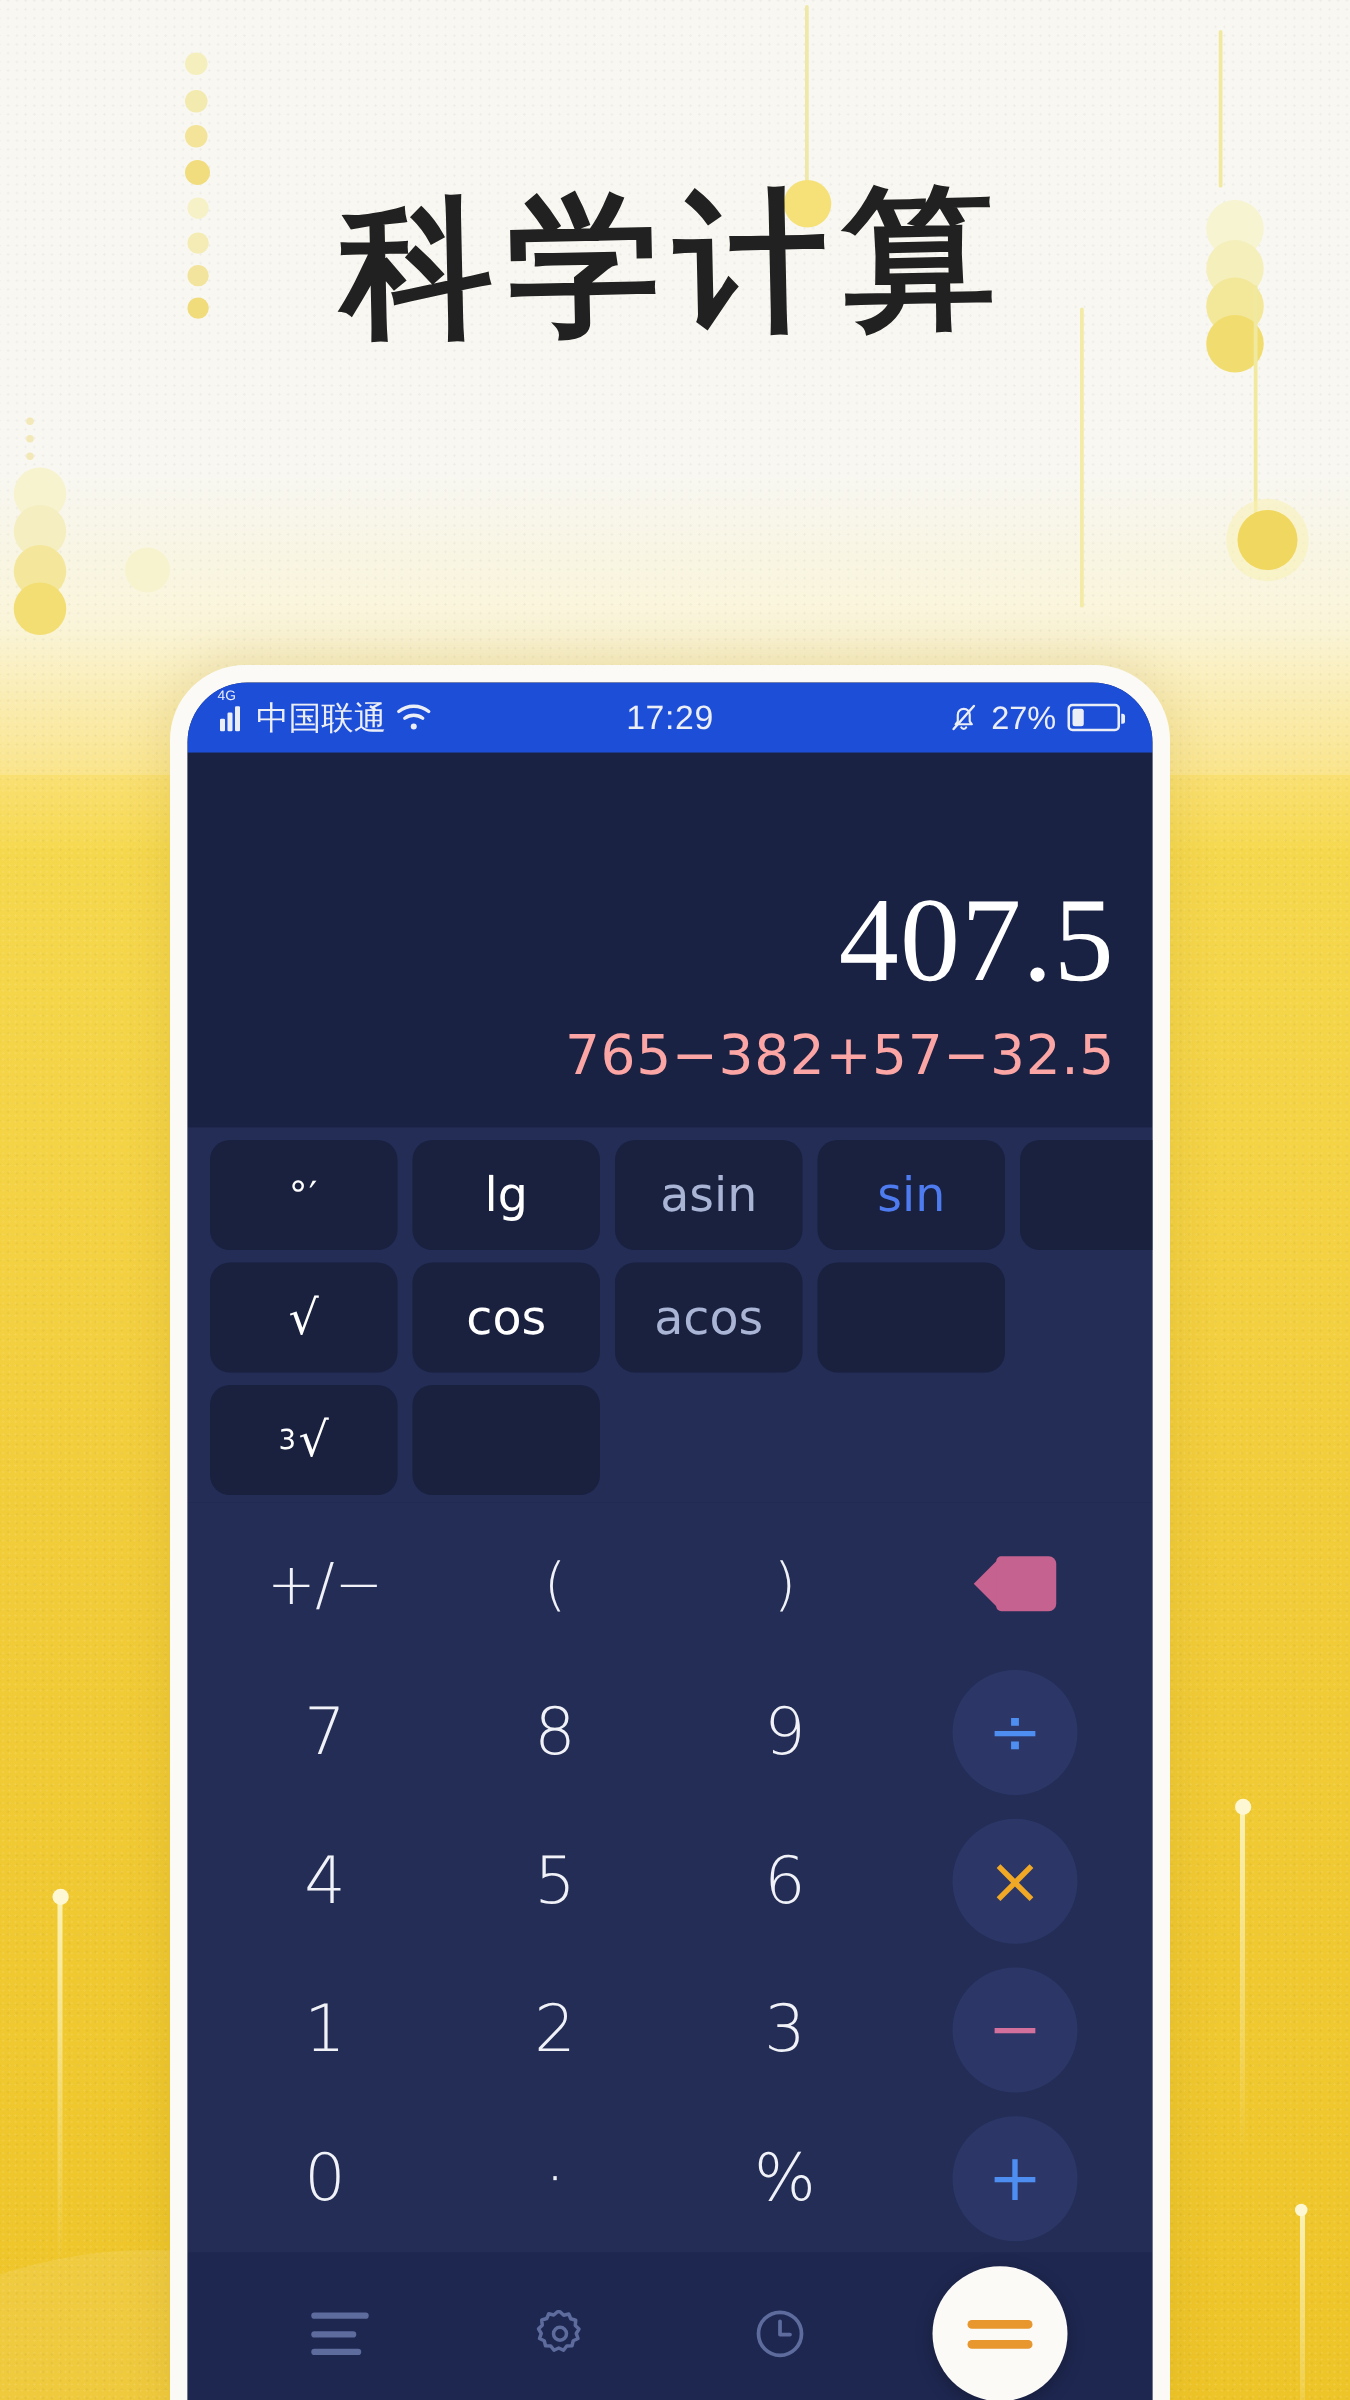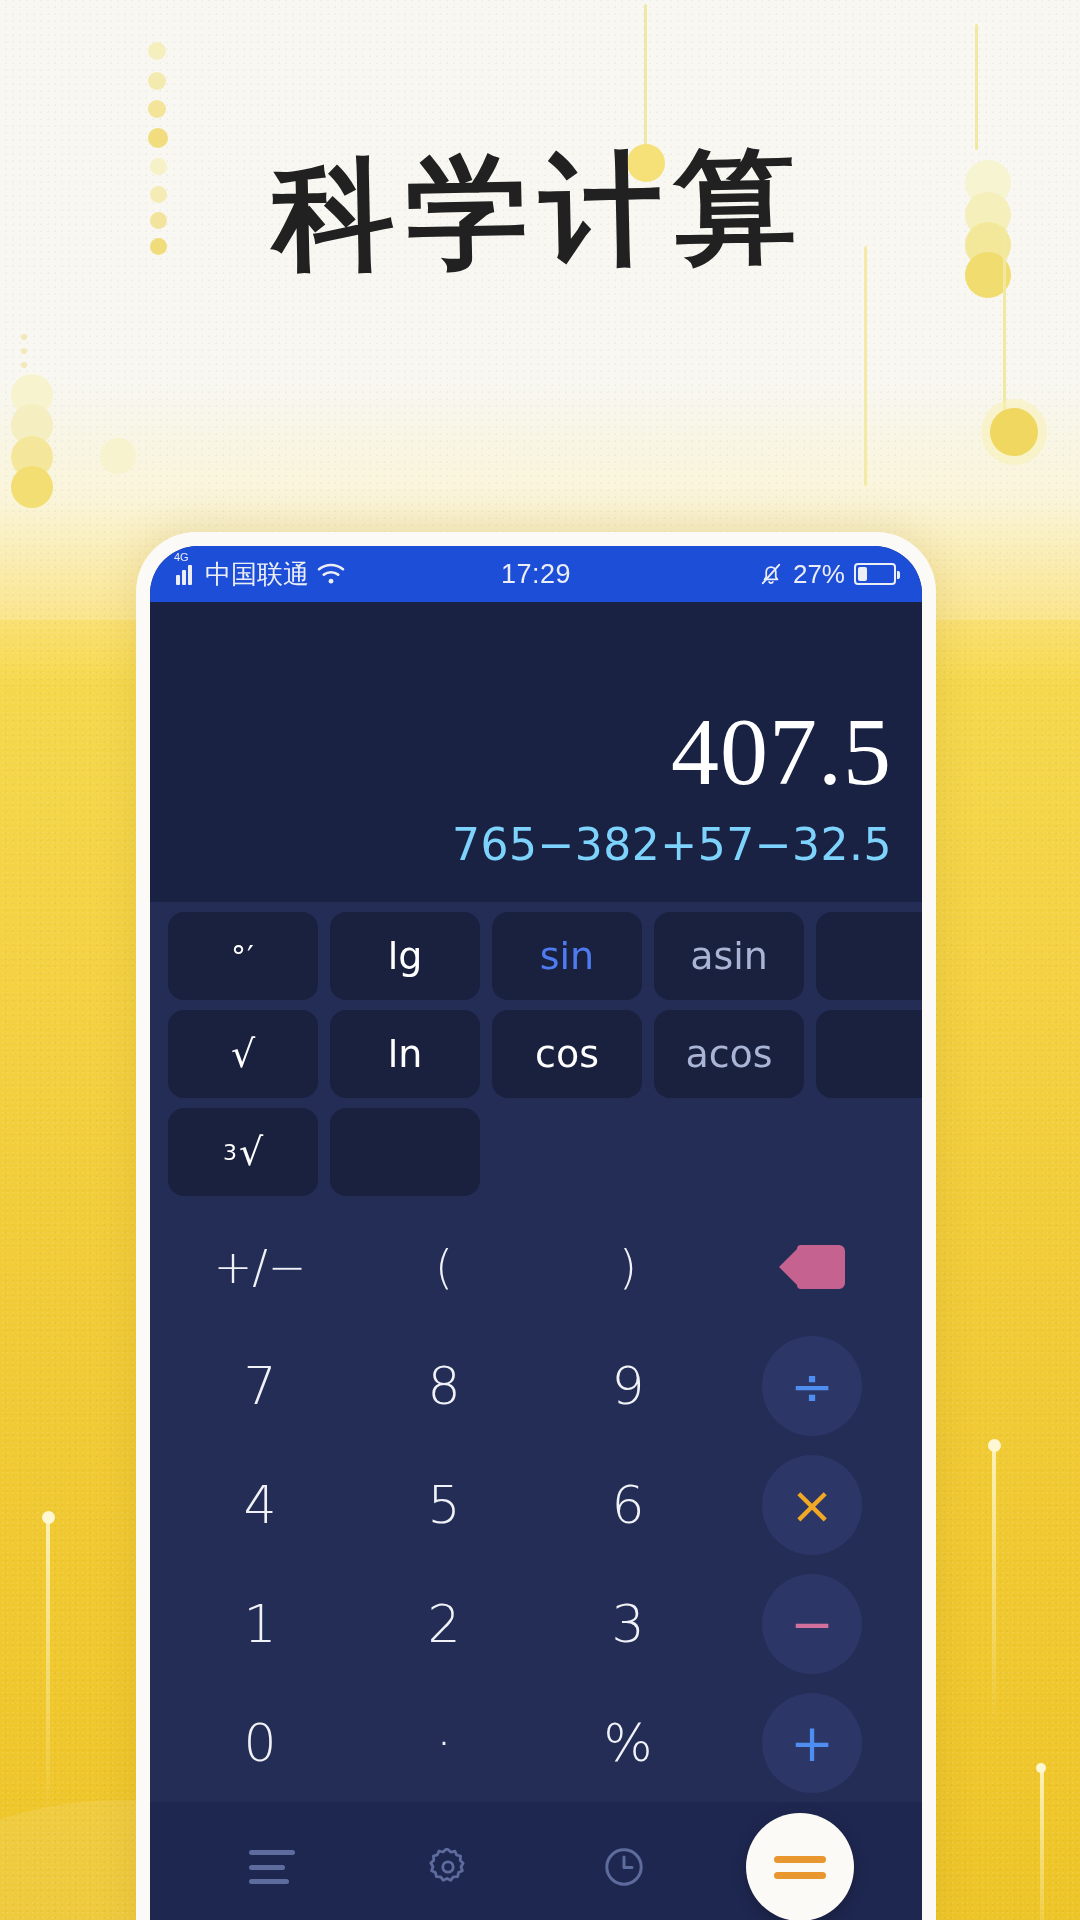--- a/index.html
+++ b/index.html
@@ -125,21 +125,21 @@
     display:flex; flex-direction:column;
     justify-content:flex-end; align-items:flex-end;
     padding:0 30px 32px 30px;
   }
   #result {
     color:#ffffff; font-size:96px; font-weight:400;
     letter-spacing:1px; line-height:1.05;
     font-family:Liberation Serif, serif;
   }
   #expr {
-    color:#7dd3fc; font-size:44px; margin-top:16px;
+    color:#fca5a5; font-size:44px; margin-top:16px;
     font-family:"DejaVu Sans","Liberation Sans", sans-serif;
     letter-spacing:.5px;
   }
 
   
   #scipad {
     flex:0 0 300px;
     background:#232d55;
     padding:10px 0 8px 18px;
     display:flex; flex-direction:column; gap:10px;
@@ -308,27 +308,26 @@
       <div id="result">407.5</div>
       <div id="expr">765−382+57−32.5</div>
     </div>
 
     <div id="scipad">
         <div class="sci-row">
           <div class="sci-btn">
             <span style="font-size:30px;letter-spacing:1px;">°′</span>
           </div>
           <div class="sci-btn">lg</div>
+          <div class="sci-btn dim">asin</div>
           <div class="sci-btn accent">sin</div>
-          <div class="sci-btn dim">asin</div>
           <div class="sci-btn"></div>
         </div>
         <div class="sci-row">
           <div class="sci-btn">√</div>
-          <div class="sci-btn">ln</div>
           <div class="sci-btn">cos</div>
           <div class="sci-btn dim">acos</div>
           <div class="sci-btn"></div>
         </div>
         <div class="sci-row">
           <div class="sci-btn"><span class="sup">3</span>√</div>
           <div class="sci-btn"></div>
         </div>
       </div>
 

